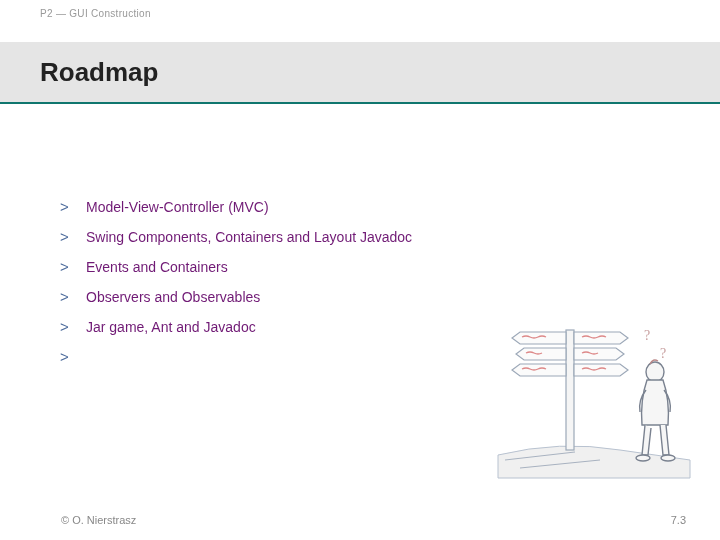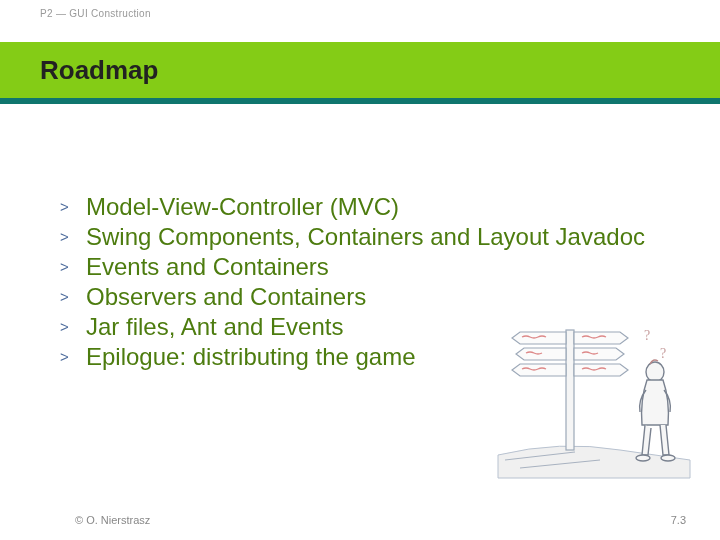--- a/index.html
+++ b/index.html
@@ -19,22 +19,22 @@
     color: #999;
     letter-spacing: 0.3px;
     margin-left: 28px;
   }
   .title-band {
     position: absolute;
     top: 42px;
     left: 0;
     width: 100%;
     height: 62px;
-    background: #84cc16;
-    border-bottom: 6px solid #0f766e;
+    background: #e5e5e5;
+    border-bottom: 2px solid #0f766e;
     display: flex;
     align-items: center;
     padding-left: 40px;
   }
   .title-band h1 {
     font-size: 26px;
     font-weight: bold;
     color: #222;
   }
   .content {
@@ -49,35 +49,35 @@
     margin-bottom: 6px;
   }
   .bullet-mark {
     color: #4b6a9b;
     font-size: 15px;
     width: 26px;
     flex-shrink: 0;
     line-height: 24px;
   }
   .bullet-text {
-    font-size: 24px;
-    color: #4d7c0f;
+    font-size: 14px;
+    color: #701a75;
     line-height: 24px;
   }
   .illustration {
     position: absolute;
     right: 20px;
     bottom: 60px;
     width: 210px;
     height: 180px;
   }
   .footer-left {
     position: absolute;
     bottom: 14px;
-    left: 75px;
+    left: 61px;
     font-size: 11px;
     color: #888;
   }
   .footer-right {
     position: absolute;
     bottom: 14px;
     right: 34px;
     font-size: 11px;
     color: #888;
     margin-top: 24px;
@@ -100,29 +100,28 @@
   <div class="bullet-row">
     <span class="bullet-mark">&gt;</span>
     <span class="bullet-text">Swing Components, Containers and Layout Javadoc</span>
   </div>
   <div class="bullet-row">
     <span class="bullet-mark">&gt;</span>
     <span class="bullet-text">Events and Containers</span>
   </div>
   <div class="bullet-row">
     <span class="bullet-mark">&gt;</span>
-    <span class="bullet-text">Observers and Containers</span>
+    <span class="bullet-text">Observers and Observables</span>
   </div>
   <div class="bullet-row">
     <span class="bullet-mark">&gt;</span>
-    <span class="bullet-text">Jar files, Ant and Events</span>
+    <span class="bullet-text">Jar game, Ant and Javadoc</span>
   </div>
   <div class="bullet-row">
     <span class="bullet-mark">&gt;</span>
-    <span class="bullet-text">Epilogue: distributing the game</span>
   </div>
 </div>
 
 <svg class="illustration" viewBox="0 0 210 180">
 
   <path d="M 8 155 Q 70 140 130 150 L 200 160 L 200 178 L 8 178 Z" fill="#f0f0f0" stroke="#b8c2d0" stroke-width="1"></path>
   <line x1="15" y1="160" x2="85" y2="152" stroke="#a8b2c0" stroke-width="1"></line>
   <line x1="30" y1="168" x2="110" y2="160" stroke="#a8b2c0" stroke-width="1"></line>
 
   <rect x="76" y="30" width="8" height="120" fill="#f5f5f5" stroke="#9ca8b8" stroke-width="1.2"></rect>

